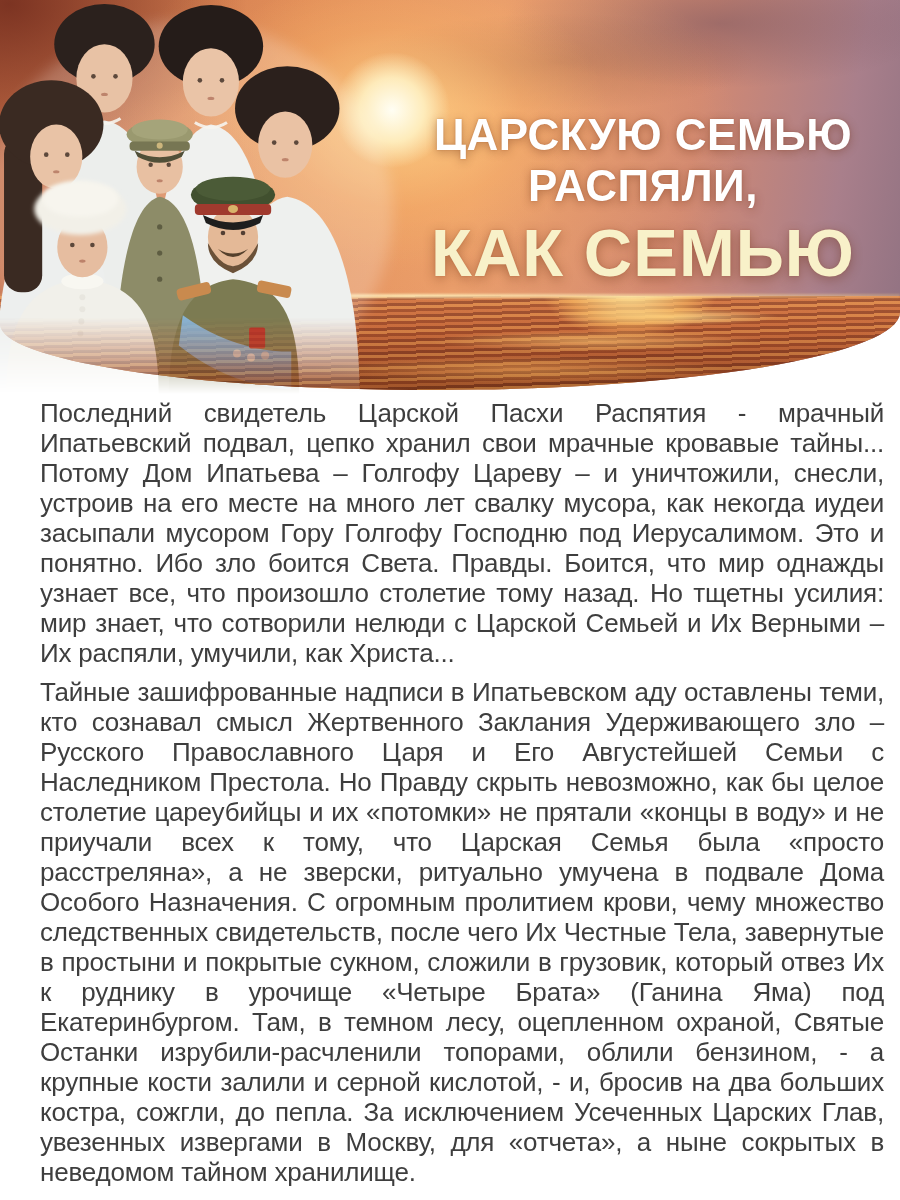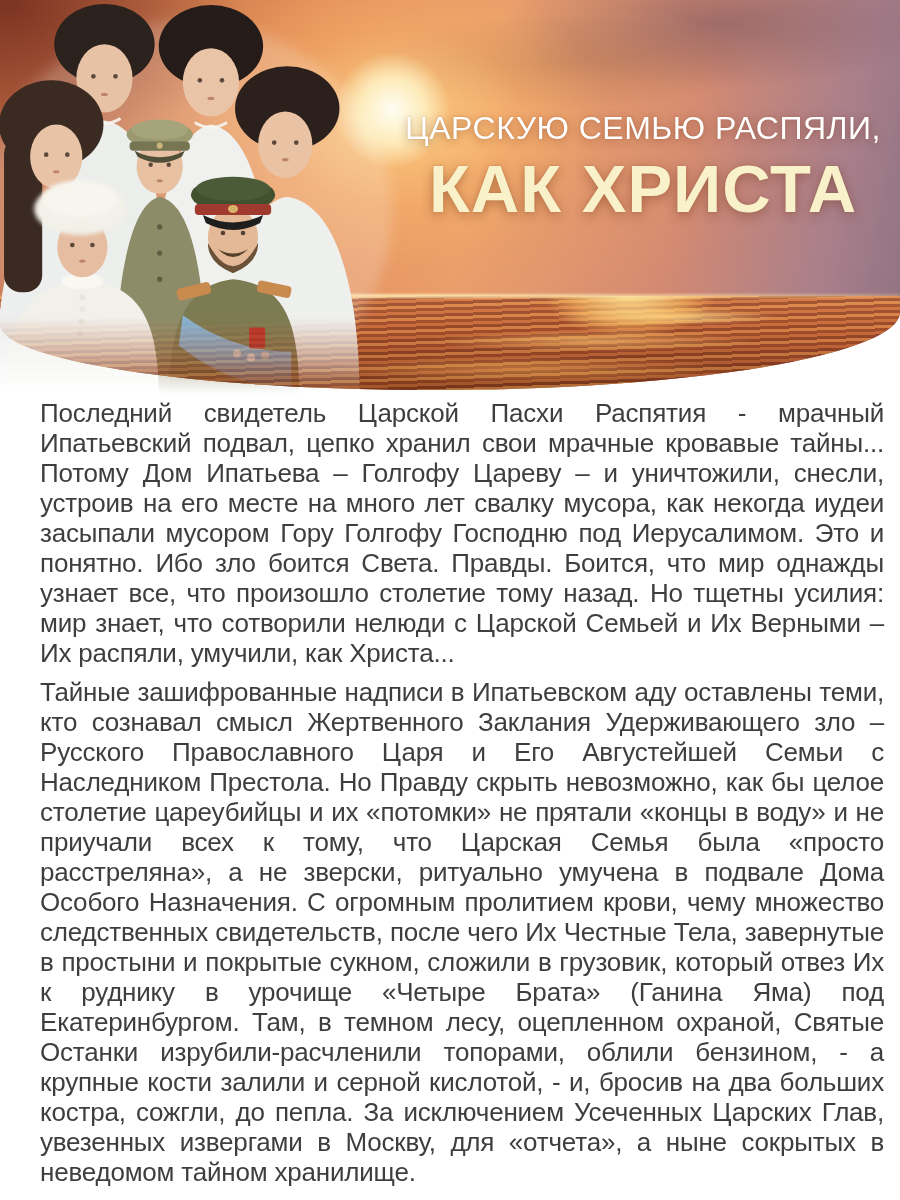--- a/index.html
+++ b/index.html
@@ -52,21 +52,21 @@
     -webkit-mask-image:linear-gradient(180deg,#000 80%, rgba(0,0,0,.55) 90%, transparent 99%);
             mask-image:linear-gradient(180deg,#000 80%, rgba(0,0,0,.55) 90%, transparent 99%);
   }
 
   .hero-title{
     position:absolute;left:398px;right:12px;top:110px;z-index:3;
     text-align:center;
   }
   .hero-title .t1{
     color:var(--c-title1,#ffffff);
-    font-size:32px;font-weight:400;letter-spacing:.5px;line-height:1.15;
+    font-size:44px;font-weight:700;letter-spacing:.5px;line-height:1.15;
     text-shadow:0 2px 10px rgba(110,50,25,.45), 0 0 2px rgba(150,70,30,.35);
   }
   .hero-title .t2{
     margin-top:8px;
     color:var(--c-title2,#f8f1c9);
     font-size:67px;font-weight:800;letter-spacing:1px;line-height:1;
     text-shadow:0 3px 12px rgba(110,50,25,.45), 0 0 2px rgba(150,70,30,.3);
   }
 
   
@@ -192,21 +192,21 @@
         <ellipse cx="236" cy="198" rx="42" ry="17" fill="#41502f"></ellipse>
         <ellipse cx="236" cy="192" rx="37" ry="12" fill="#4b5b37"></ellipse>
         <rect x="198" y="207" width="76" height="11" rx="4" fill="#a03a2e"></rect>
         <ellipse cx="236" cy="212" rx="5" ry="4" fill="#d9b36a"></ellipse>
         <path d="M206,218 Q236,233 266,218 L263,226 Q236,240 209,226 Z" fill="#1e1e1e"></path>
       </g>
     </svg>
 
     <div class="hero-title">
       <div class="t1">ЦАРСКУЮ СЕМЬЮ РАСПЯЛИ,</div>
-      <div class="t2">КАК ХРИСТА</div>
+      <div class="t2">КАК СЕМЬЮ</div>
     </div>
   </header>
 
   <main class="article">
     <p>Последний свидетель Царской Пасхи Распятия - мрачный Ипатьевский подвал, цепко хранил свои мрачные кровавые тайны... Потому Дом Ипатьева – Голгофу Цареву – и уничтожили, снесли, устроив на его месте на много лет свалку мусора, как некогда иудеи засыпали мусором Гору Голгофу Господню под Иерусалимом. Это и понятно. Ибо зло боится Света. Правды. Боится, что мир однажды узнает все, что произошло столетие тому назад. Но тщетны усилия: мир знает, что сотворили нелюди с Царской Семьей и Их Верными – Их распяли, умучили, как Христа...</p>
     <p>Тайные зашифрованные надписи в Ипатьевском аду оставлены теми, кто сознавал смысл Жертвенного Заклания Удерживающего зло – Русского Православного Царя и Его Августейшей Семьи с Наследником Престола. Но Правду скрыть невозможно, как бы целое столетие цареубийцы и их «потомки» не прятали «концы в воду» и не приучали всех к тому, что Царская Семья была «просто расстреляна», а не зверски, ритуально умучена в подвале Дома Особого Назначения. С огромным пролитием крови, чему множество следственных свидетельств, после чего Их Честные Тела, завернутые в простыни и покрытые сукном, сложили в грузовик, который отвез Их к руднику в урочище «Четыре Брата» (Ганина Яма) под Екатеринбургом. Там, в темном лесу, оцепленном охраной, Святые Останки изрубили-расчленили топорами, облили бензином, - а крупные кости залили и серной кислотой, - и, бросив на два больших костра, сожгли, до пепла. За исключением Усеченных Царских Глав, увезенных извергами в Москву, для «отчета», а ныне сокрытых в неведомом тайном хранилище.</p>
   </main>
 
 </div>
 

